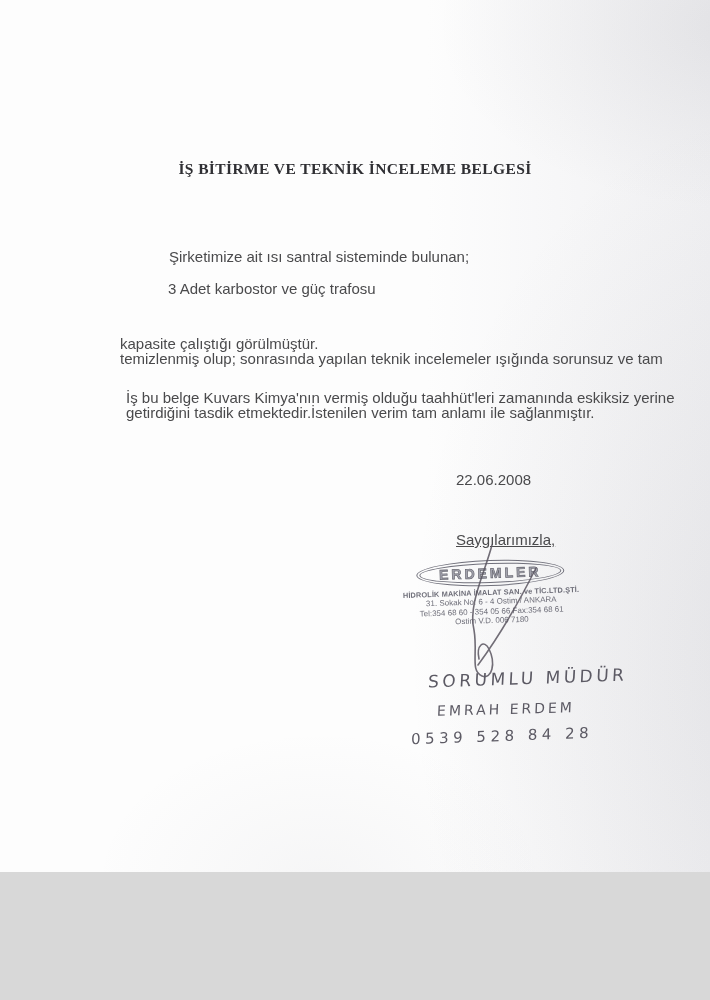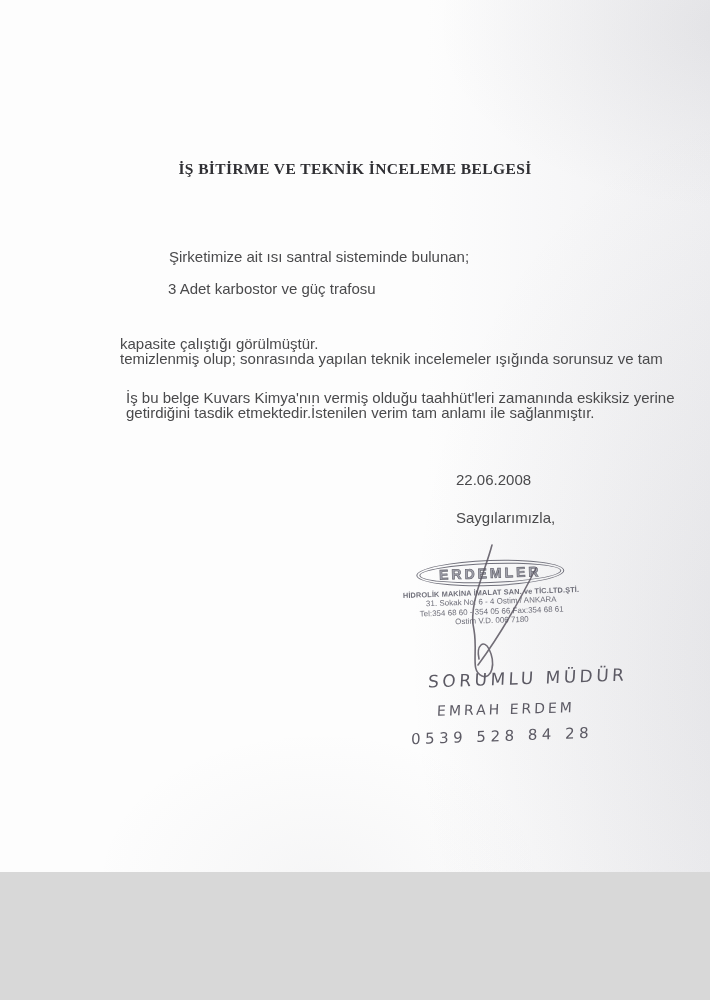--- a/index.html
+++ b/index.html
@@ -17,21 +17,21 @@
     left:0;right:0;top:160px;text-align:center;
     font-family:"Liberation Serif",serif;font-weight:bold;
     font-size:15.5px;letter-spacing:.4px;color:#2f2f33;
   }
   .body-text{font-size:15px;line-height:15.4px;color:#4a4a4c;}
   .intro{left:169px;top:249px;}
   .items{left:168px;top:281px;}
   .para1{left:120px;top:336px;}
   .para2{left:120px;top:390px;margin-left:6px;}
   .date{left:456px;top:472px;}
-  .closing{left:456px;top:510px;}
+  .closing{left:456px;top:532px;text-decoration:underline;}
   .company{left:374px;top:533px;font-weight:bold;font-size:13.4px;color:#3c3c40;letter-spacing:.2px;}
   
   .stamp{
     left:393px;top:560px;width:196px;text-align:center;
     transform:rotate(-2deg);color:#5b5b67;opacity:.88;
   }
   .stamp-oval{
     margin:0 auto;width:140px;height:18px;border:4px double #5e5e6a;border-radius:50%;
     line-height:18px;font-weight:bold;font-size:14px;letter-spacing:3px;
     color:#9a9aa6;-webkit-text-stroke:0.7px #55555f;

